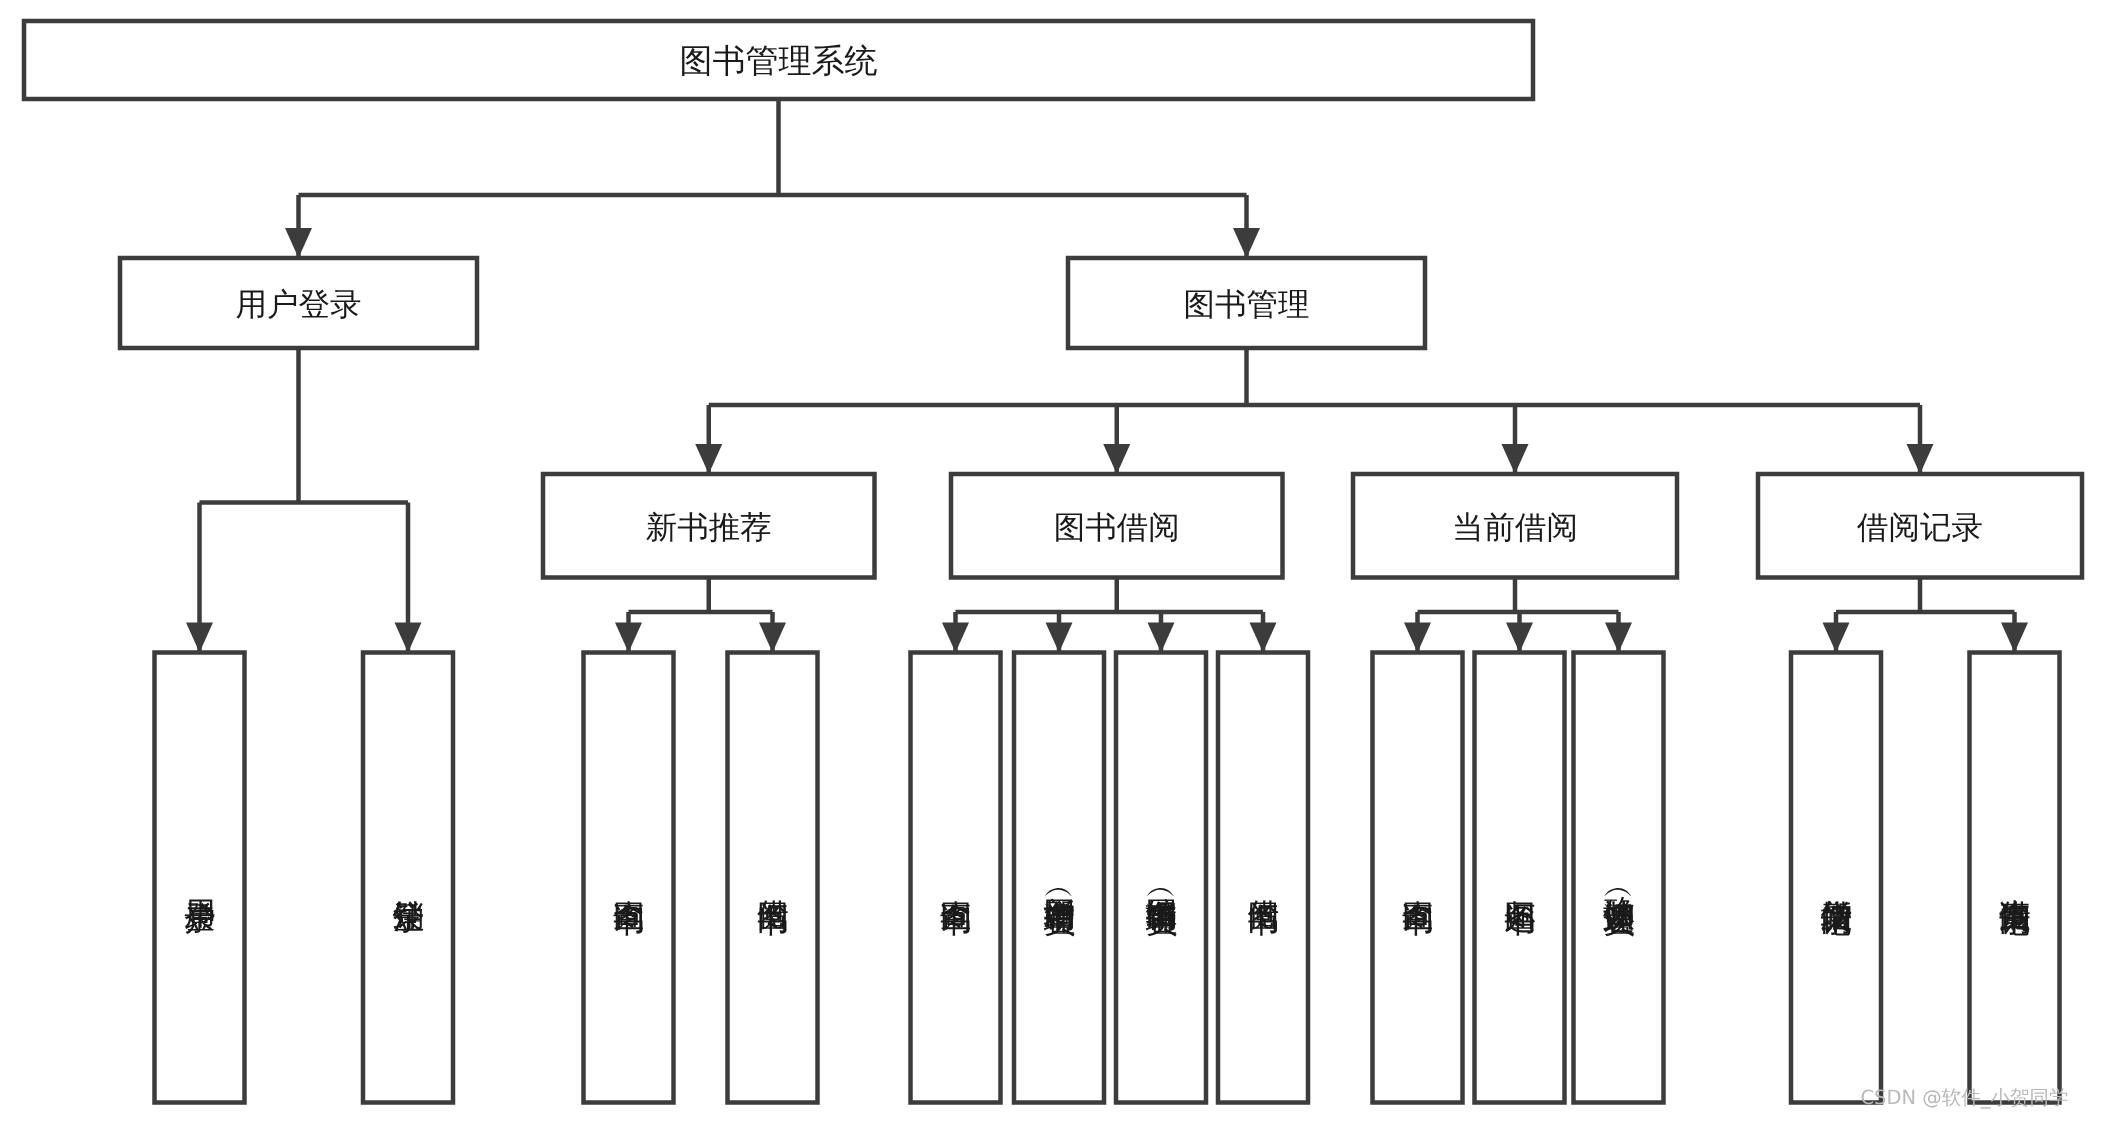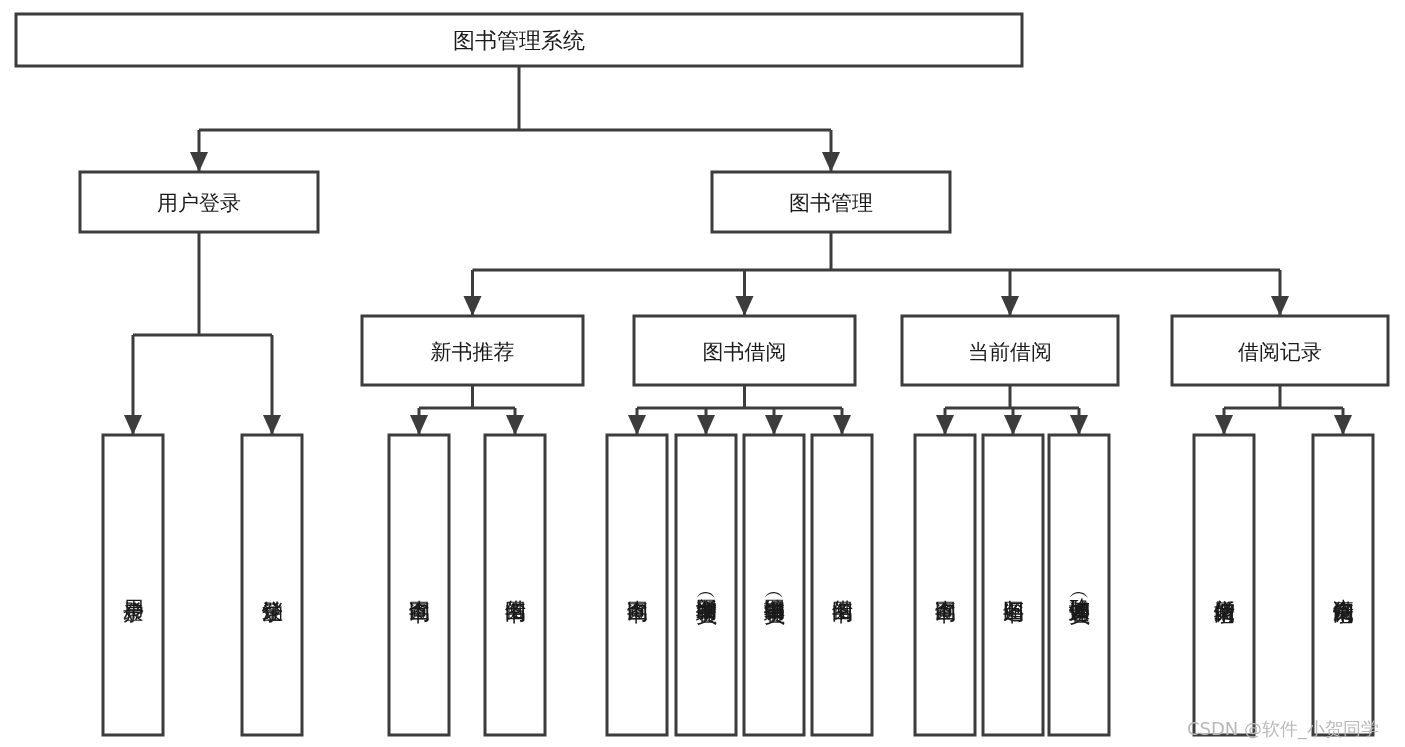--- a/index.html
+++ b/index.html
@@ -25,21 +25,21 @@
     text-orientation:upright;
     font-size:21px;line-height:1.18;
     color:#1a1a1a;
     letter-spacing:1px;
     white-space:nowrap;
     font-family:"DejaVu Sans","Liberation Sans",sans-serif;
     pointer-events:none;
   }
   .watermark{
     position:absolute;right:8px;bottom:6px;
-    font-size:18px;color:#b9b9b9;
+    font-size:13px;color:#b9b9b9;
     font-family:"DejaVu Sans","Liberation Sans",sans-serif;
     white-space:nowrap;
   }
 </style>
 </head>
 <body>
 
 <div id="stage">
 
   <svg class="diagram" viewBox="0 0 1405 747">

